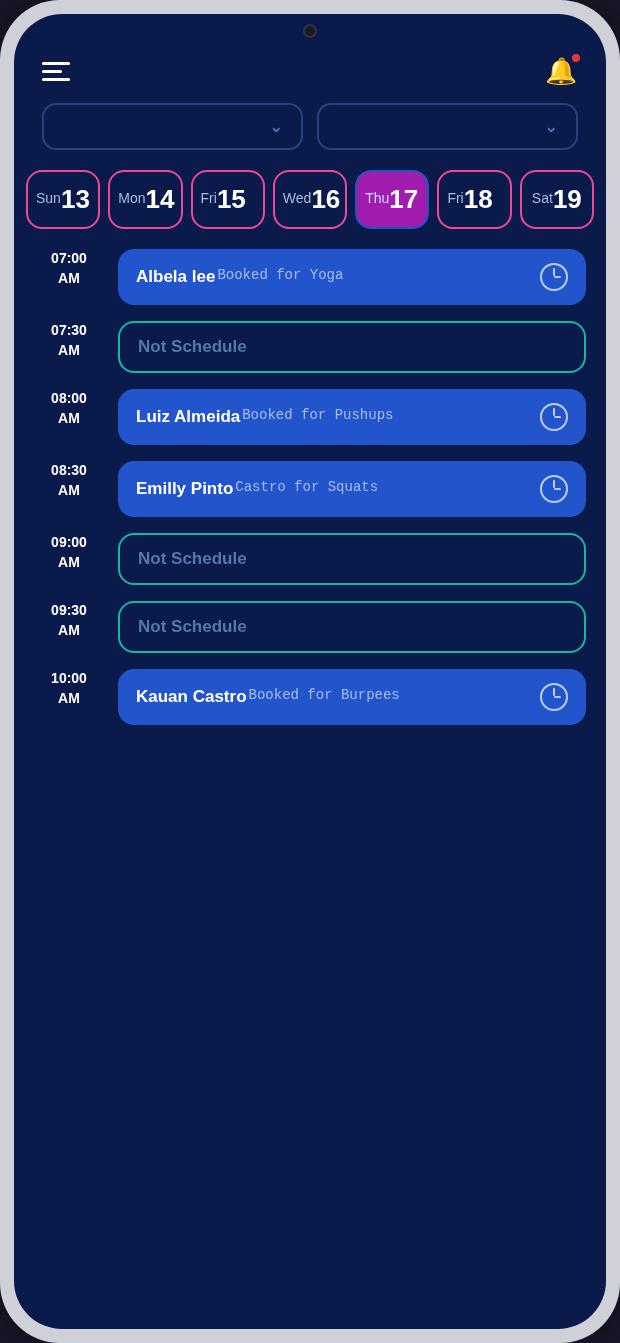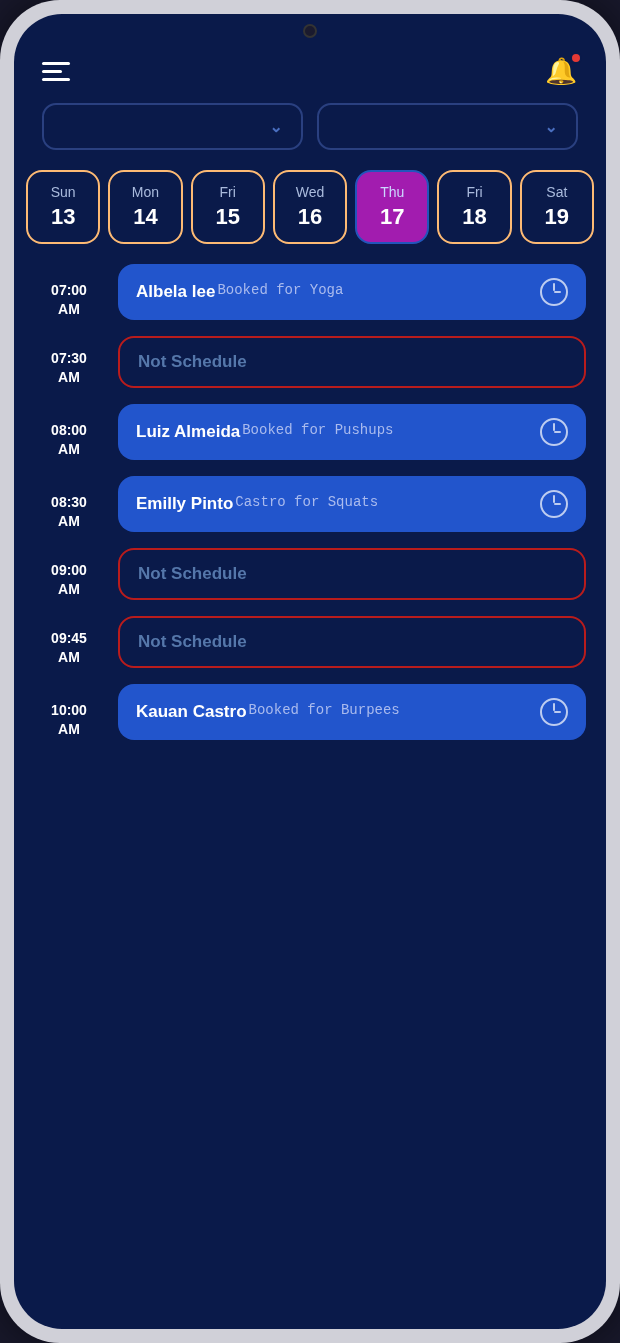--- a/index.html
+++ b/index.html
@@ -133,24 +133,24 @@
       display: flex;
       overflow-x: hidden;
       padding: 0 0 20px;
       gap: 0;
     }
 
     .day-item {
       flex: 1;
       min-width: 0;
       display: flex;
-      flex-direction: column;
+      flex-direction: row;
       align-items: center;
       padding: 12px 8px;
-      border: 2px solid #fdba74;
+      border: 2px solid #ec4899;
       border-radius: 16px;
       color: white;
       cursor: pointer;
       margin: 0 4px;
     }
 
     .day-item:first-child { margin-left: 12px; }
     .day-item:last-child { margin-right: 12px; justify-content: center; }
 
     .day-item.active {
@@ -163,35 +163,35 @@
       font-weight: 500;
       color: #aabbdd;
       margin-bottom: 4px;
     }
 
     .day-item.active .day-name {
       color: #ccd8ff;
     }
 
     .day-number {
-      font-size: 22px;
+      font-size: 26px;
       font-weight: 700;
     }
 
     .schedule-list {
       flex: 1;
       overflow-y: auto;
       padding: 0 20px 20px;
     }
 
     .schedule-list::-webkit-scrollbar { display: none; }
 
     .time-slot {
       display: flex;
-      align-items: flex-end;
+      align-items: flex-start;
       gap: 14px;
       margin-bottom: 16px;
     }
 
     .time-label {
       width: 70px;
       min-width: 70px;
       text-align: center;
       color: white;
       font-size: 14px;
@@ -208,21 +208,21 @@
       align-items: center;
       cursor: pointer;
     }
 
     .slot-card.booked {
       background: #2255cc;
     }
 
     .slot-card.empty {
       background: transparent;
-      border: 2px solid #b91c1c;
+      border: 2px solid #14b8a6;
     }
 
     .slot-info {
       display: flex;
       flex-direction: row;
       gap: 2px;
     }
 
     .slot-name {
       color: white;
@@ -389,21 +389,21 @@
           <div class="time-slot">
             <div class="time-label" style="white-space: pre;">09:00
 AM</div>
             <div class="slot-card empty">
               <div class="slot-info">
                 <span class="slot-name">Not Schedule</span>
               </div>
             </div>
           </div>
           <div class="time-slot">
-            <div class="time-label" style="white-space: pre;">09:45
+            <div class="time-label" style="white-space: pre;">09:30
 AM</div>
             <div class="slot-card empty">
               <div class="slot-info">
                 <span class="slot-name">Not Schedule</span>
               </div>
             </div>
           </div>
           <div class="time-slot">
             <div class="time-label" style="white-space: pre;">10:00
 AM</div>

